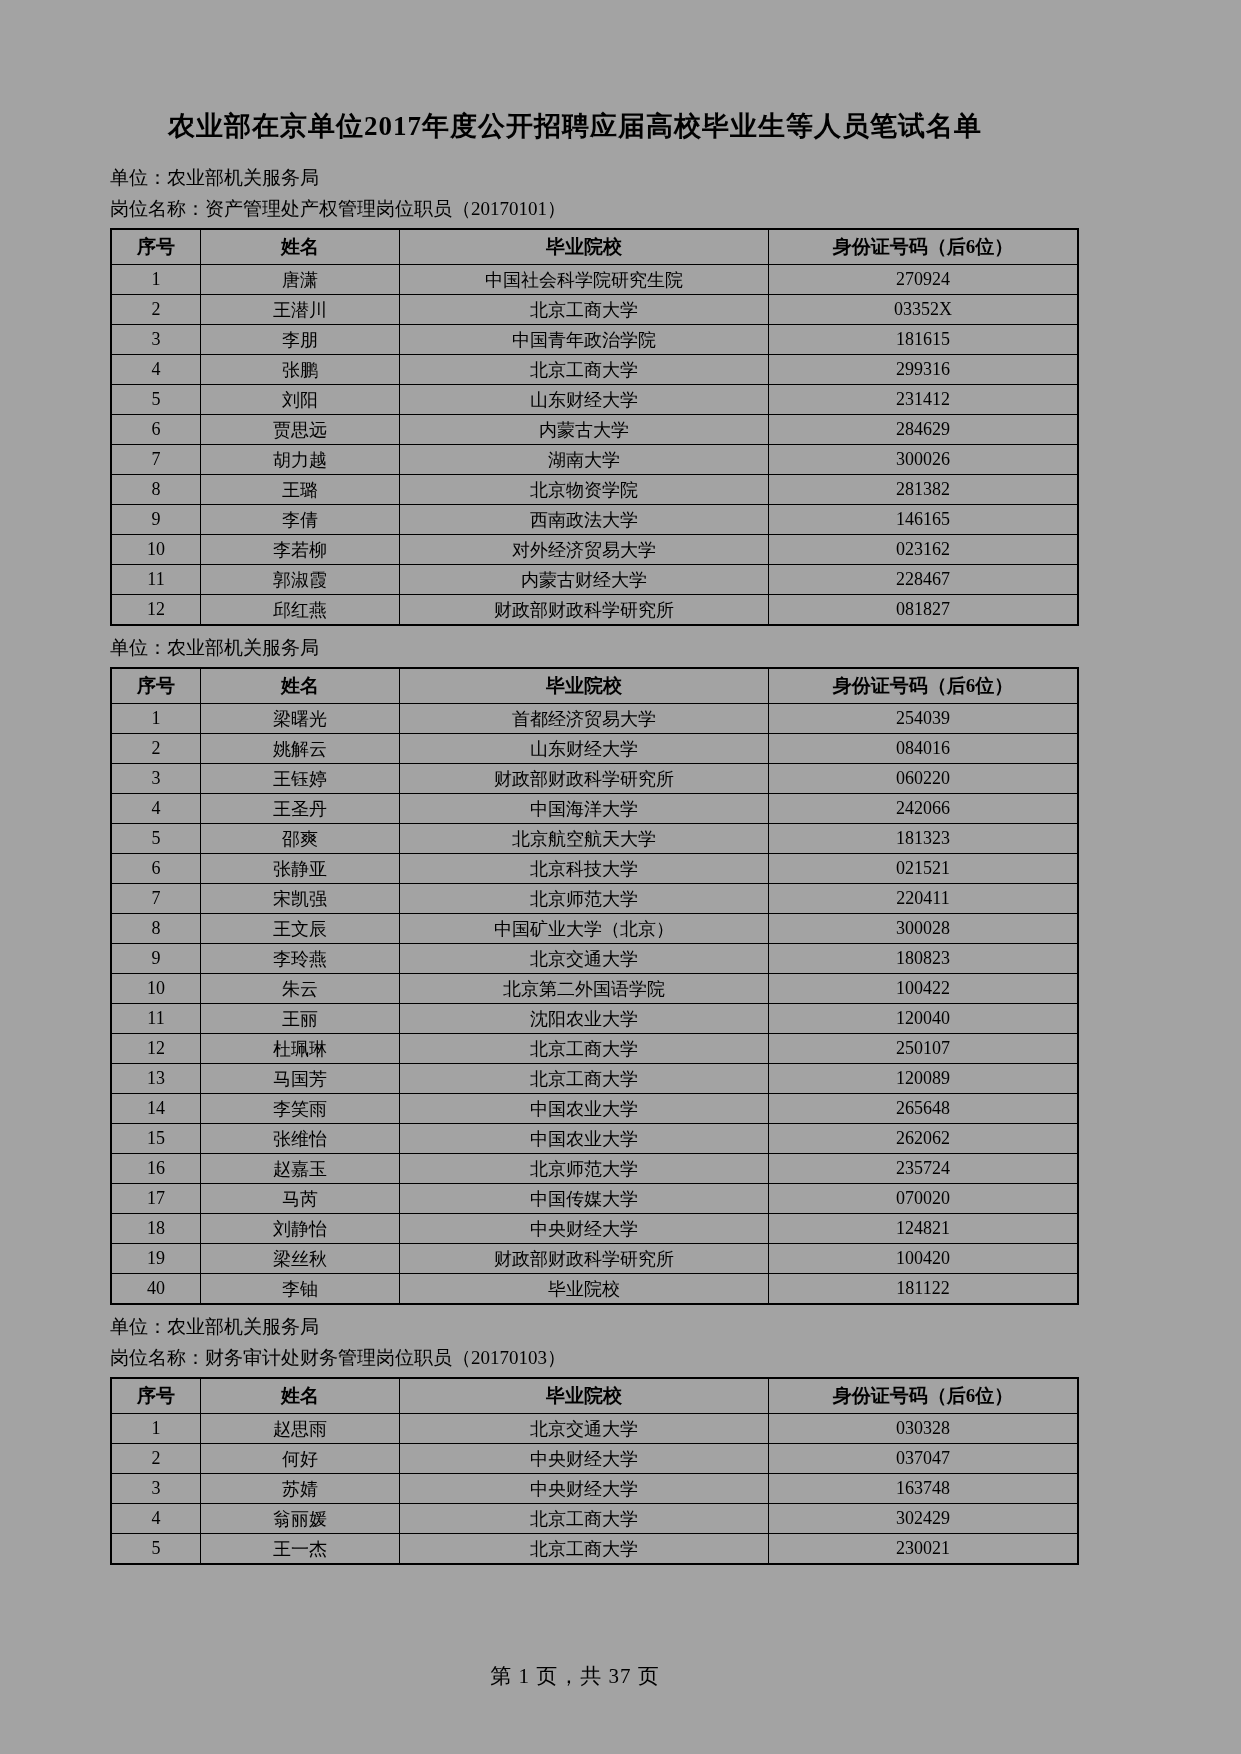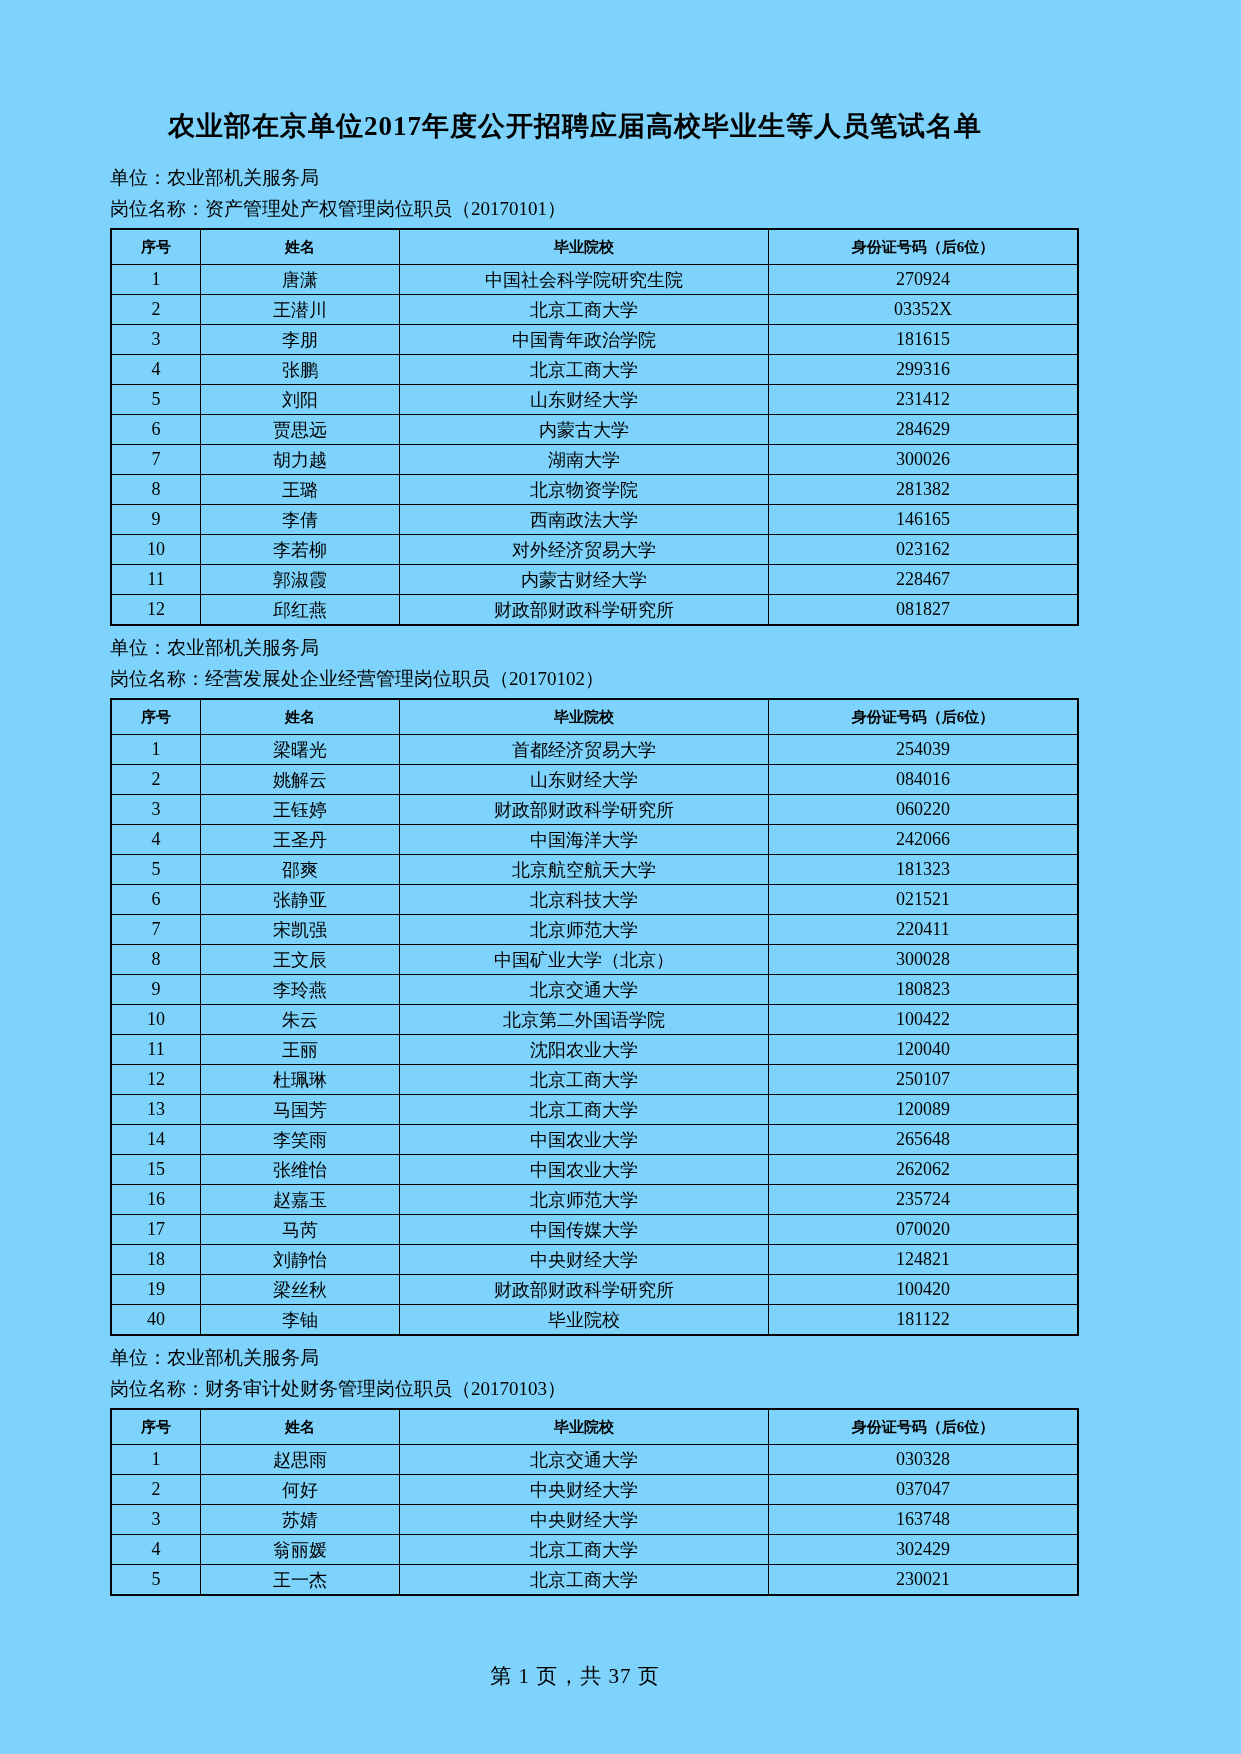--- a/index.html
+++ b/index.html
@@ -6,21 +6,21 @@
     margin: 0;
     padding: 0;
     background: #ffffff;
     font-family: "Liberation Serif", "DejaVu Serif", serif;
     color: #000000;
   }
   .page {
     position: relative;
     width: 1241px;
     height: 1754px;
-    background: #7dd3fc;
+    background: #a3a3a3;
     box-sizing: border-box;
     padding: 108px 0 0 110px;
   }
   .content {
     width: 930px;
   }
   .title {
     margin: 0 0 18px 0;
     font-size: 27px;
     font-weight: bold;
@@ -43,21 +43,21 @@
   table.roster th, table.roster td {
     border: 1px solid #000;
     text-align: center;
     vertical-align: middle;
     padding: 0 4px;
     overflow: hidden;
     white-space: nowrap;
   }
   table.roster th {
     height: 34px;
-    font-size: 15px;
+    font-size: 19px;
     font-weight: bold;
   }
   table.roster td {
     height: 29px;
     font-size: 18px;
     font-weight: normal;
   }
   table.roster th:nth-child(1), table.roster td:nth-child(1) { width: 80px; }
   table.roster th:nth-child(2), table.roster td:nth-child(2) { width: 190px; }
   table.roster th:nth-child(3), table.roster td:nth-child(3) { width: 360px; }
@@ -163,21 +163,20 @@
                 <td>12</td>
                 <td>邱红燕</td>
                 <td>财政部财政科学研究所</td>
                 <td>081827</td>
               </tr>
             </tbody>
           </table>
         </div>
         <div class="section">
           <p class="label">单位：农业部机关服务局</p>
-          <p class="label">岗位名称：经营发展处企业经营管理岗位职员（20170102）</p>
           <table class="roster">
             <thead>
               <tr>
                 <th>序号</th>
                 <th>姓名</th>
                 <th>毕业院校</th>
                 <th>身份证号码（后6位）</th>
               </tr>
             </thead>
             <tbody>

